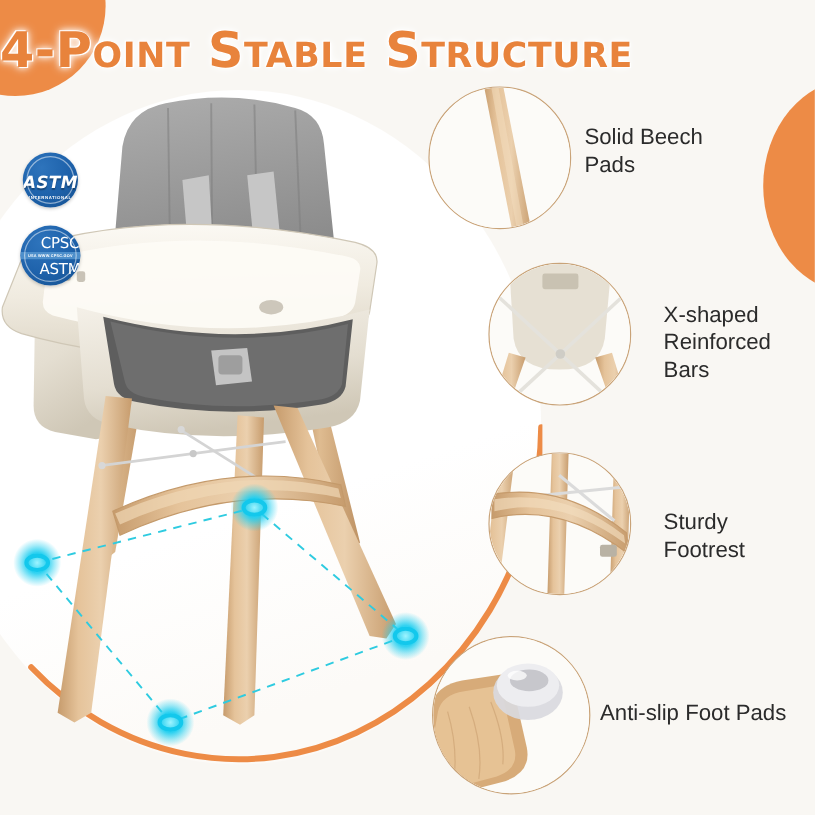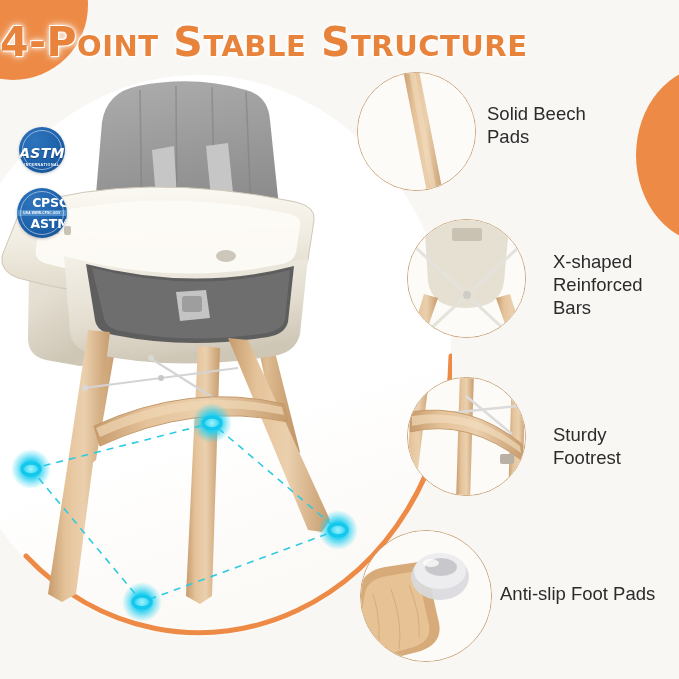--- a/index.html
+++ b/index.html
@@ -38,21 +38,21 @@
   .badge .ring{position:absolute;inset:3px;border:1px solid rgba(255,255,255,.5);
     border-radius:50%;}
   #badge-astm{left:19px;top:127px;width:46px;height:46px;}
   #badge-astm .b-main{font-family:"DejaVu Sans",sans-serif;font-weight:700;
     font-size:14px;font-style:italic;letter-spacing:.3px;line-height:1;
     margin-top:12px;text-shadow:0 1px 1px rgba(0,0,0,.3);}
   #badge-astm .b-sub{font-size:3.6px;font-weight:700;letter-spacing:.5px;
     margin-top:3px;}
   #badge-cpsc{left:17px;top:188px;width:50px;height:50px;}
   #badge-cpsc .b-main,#badge-cpsc .b-main2{font-family:"DejaVu Sans",sans-serif;
-    font-weight:700;font-size:12.5px;line-height:1.04;letter-spacing:-.2px;margin-left:16px;}
+    font-weight:400;font-size:12.5px;line-height:1.04;letter-spacing:-.2px;margin-left:16px;}
   #badge-cpsc .b-band{font-size:3.2px;font-weight:700;letter-spacing:.2px;
     background:#4E8FCB;width:100%;text-align:center;padding:1px 0;margin:1px 0;}
 
   
   .callout{position:absolute;border-radius:50%;overflow:hidden;
     border:1px solid #C9A378;background:#FDFCFA;}
   .co-label{position:absolute;color:#2B2B2B;font-size:18.5px;line-height:1.25;
     font-family:"Liberation Sans",sans-serif;}
 
   #co1{left:357px;top:72px;width:117px;height:117px;}

